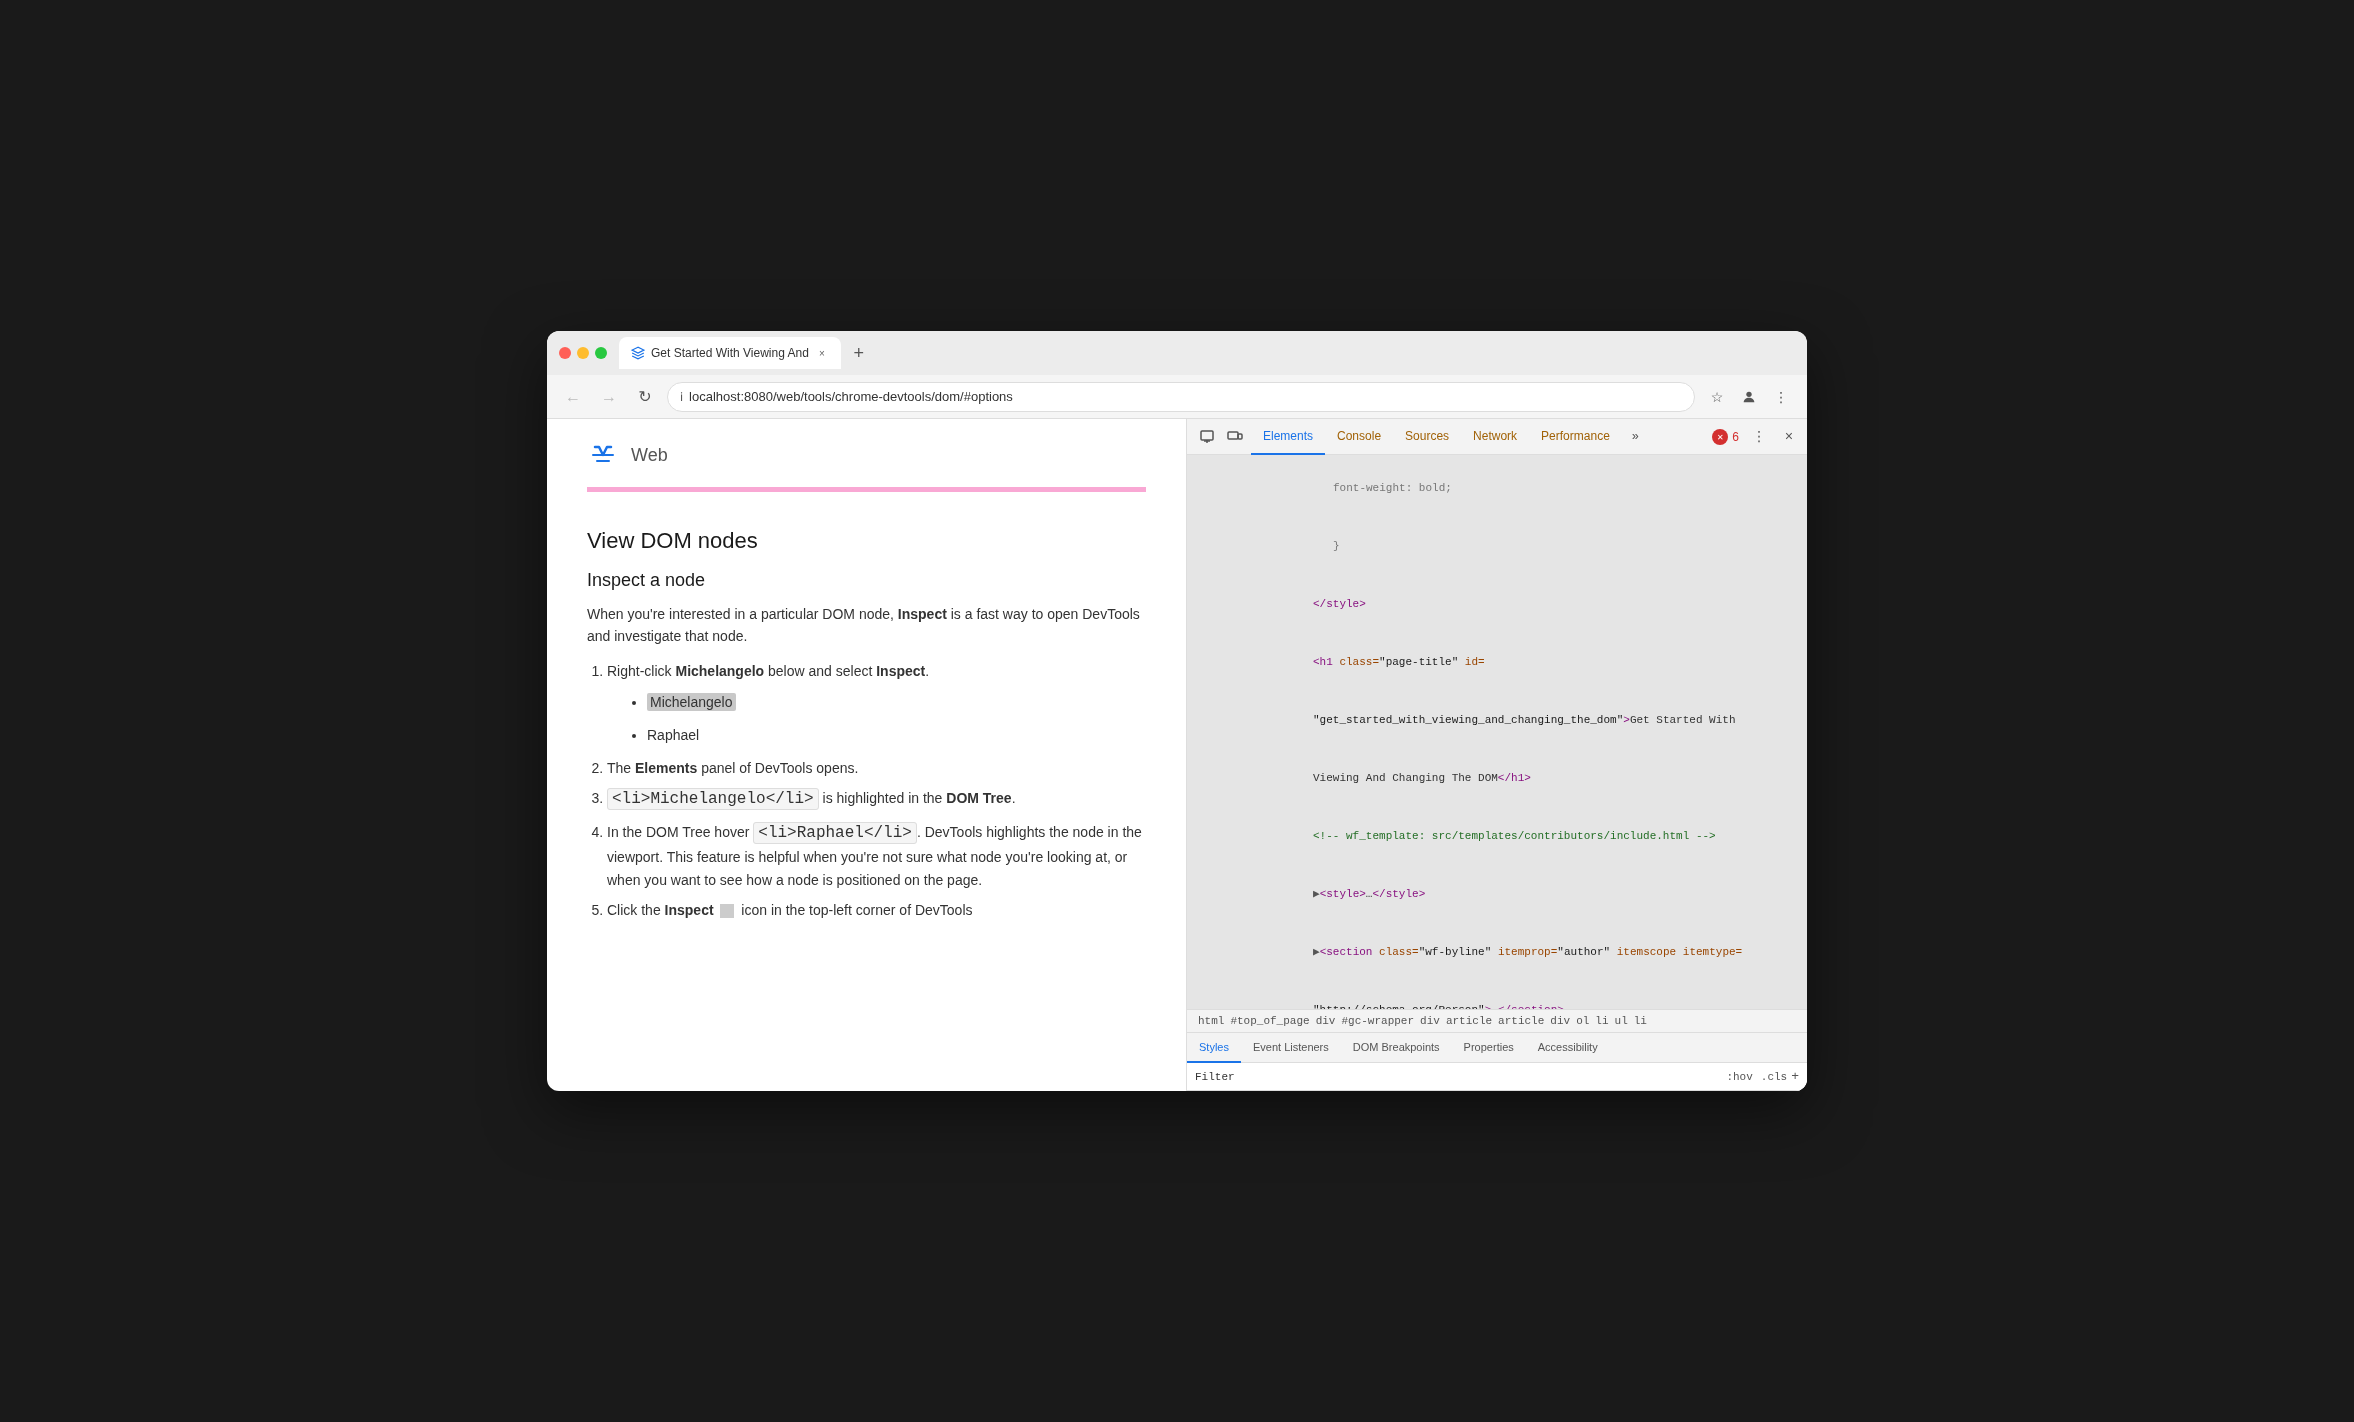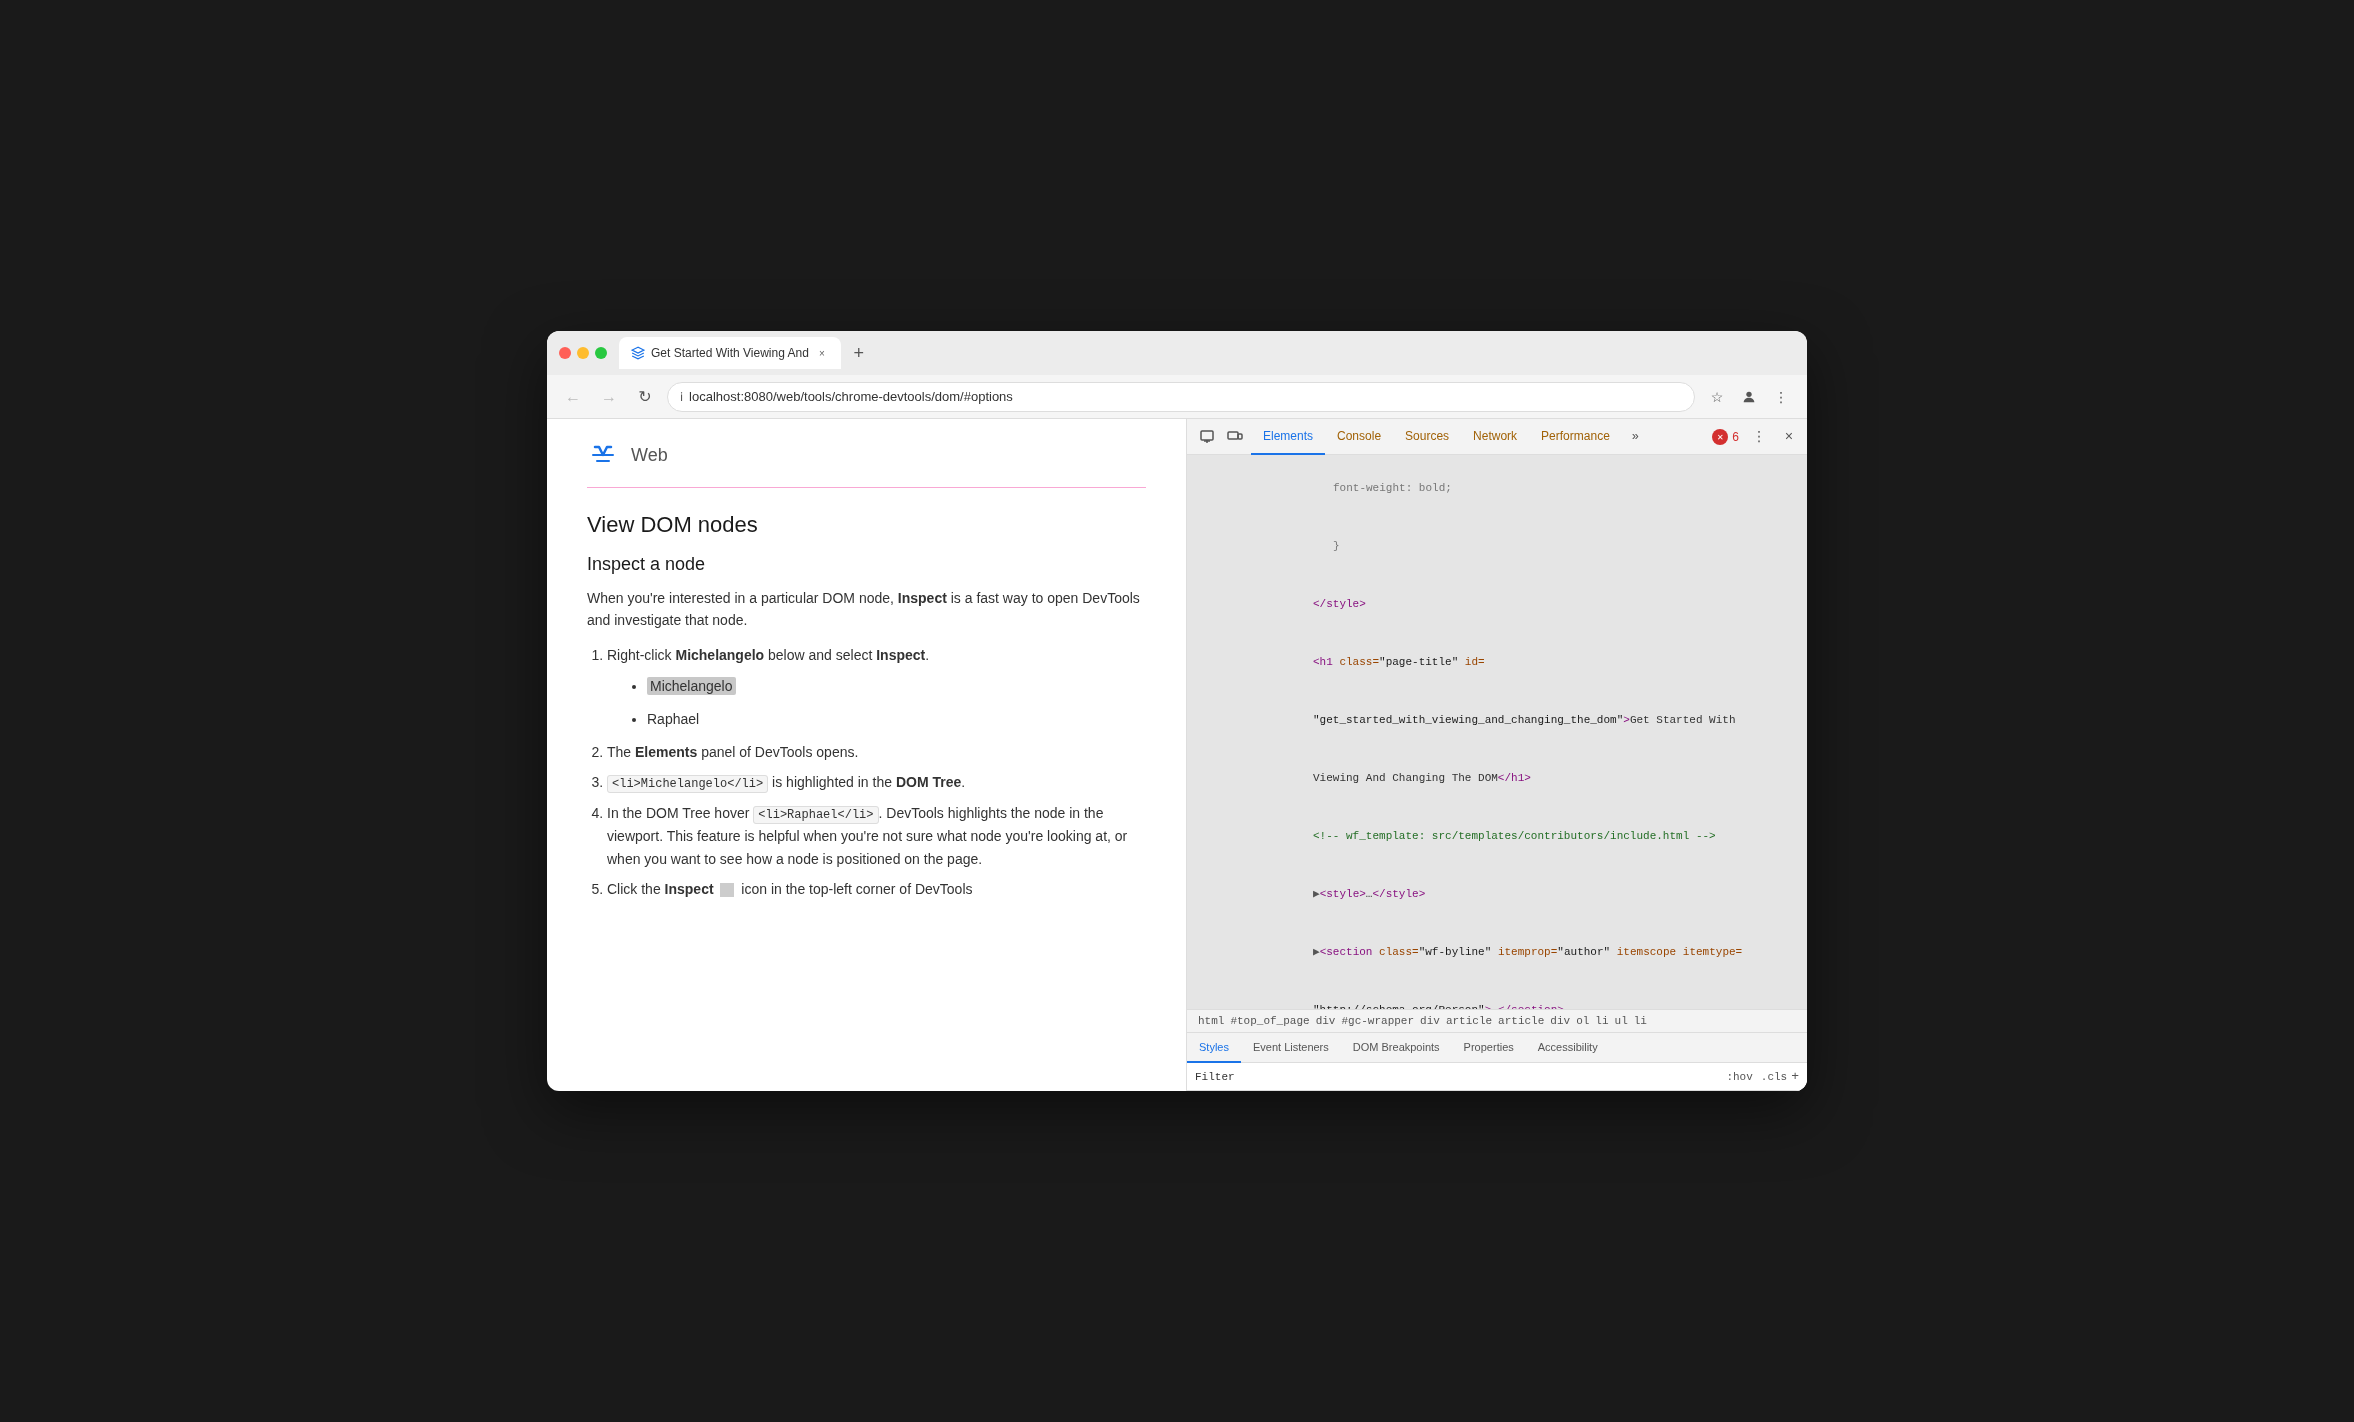--- a/index.html
+++ b/index.html
@@ -162,22 +162,22 @@
       flex: 0 0 640px;
       overflow-y: auto;
       padding: 20px 40px;
       border-right: 1px solid #ddd;
     }
     .site-header {
       display: flex;
       align-items: center;
       gap: 12px;
       padding-bottom: 16px;
-      border-bottom: 1px solid #f9a8d4;
-      margin-bottom: 24px;
+      border-bottom: 5px solid #f9a8d4;
+      margin-bottom: 36px;
     }
     .site-logo {
       width: 32px;
       height: 32px;
       color: #1a73e8;
     }
     .site-name {
       font-size: 18px;
       color: #555;
       font-weight: 400;
@@ -221,21 +221,21 @@
       color: #333;
       line-height: 1.8;
     }
     .highlight-text {
       background: #c8c8c8;
       padding: 1px 3px;
       border-radius: 2px;
     }
     .code-inline {
       font-family: 'Courier New', monospace;
-      font-size: 12px;
+      font-size: 16px;
       background: #f5f5f5;
       border: 1px solid #ddd;
       padding: 1px 4px;
       border-radius: 3px;
       color: #333;
     }
     
     .devtools-panel {
       flex: 1;
       background: #ffffff;

